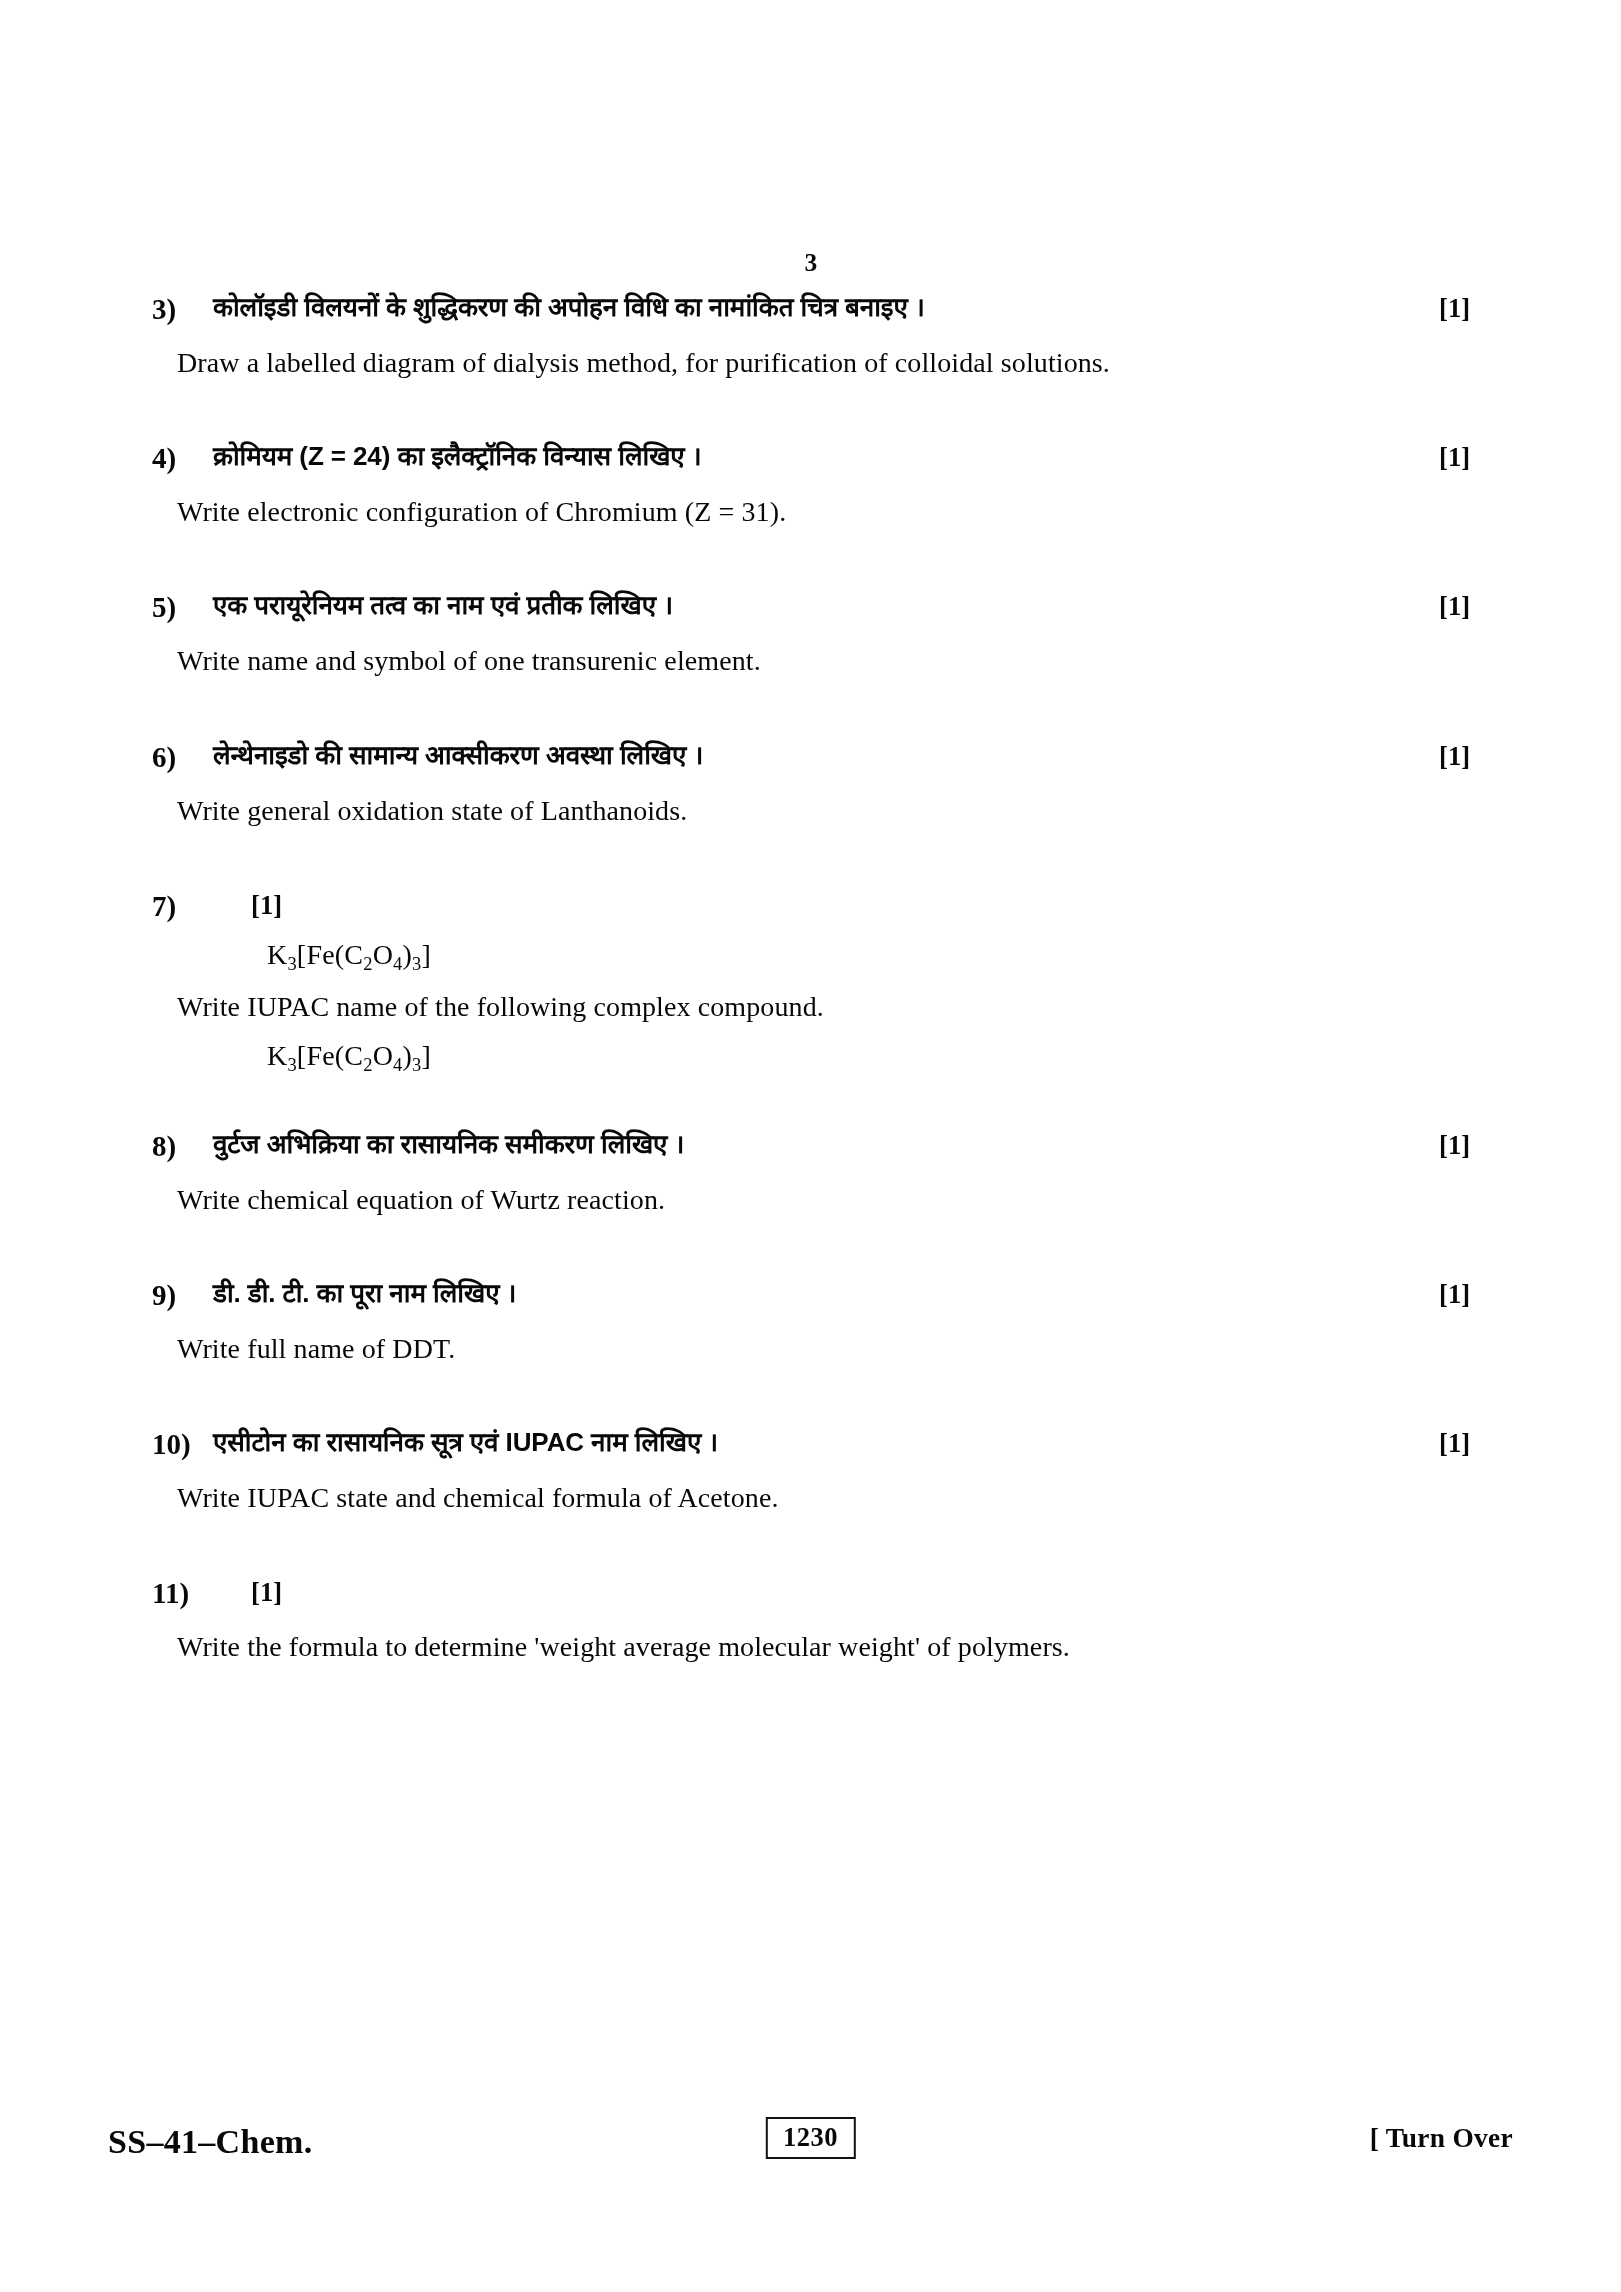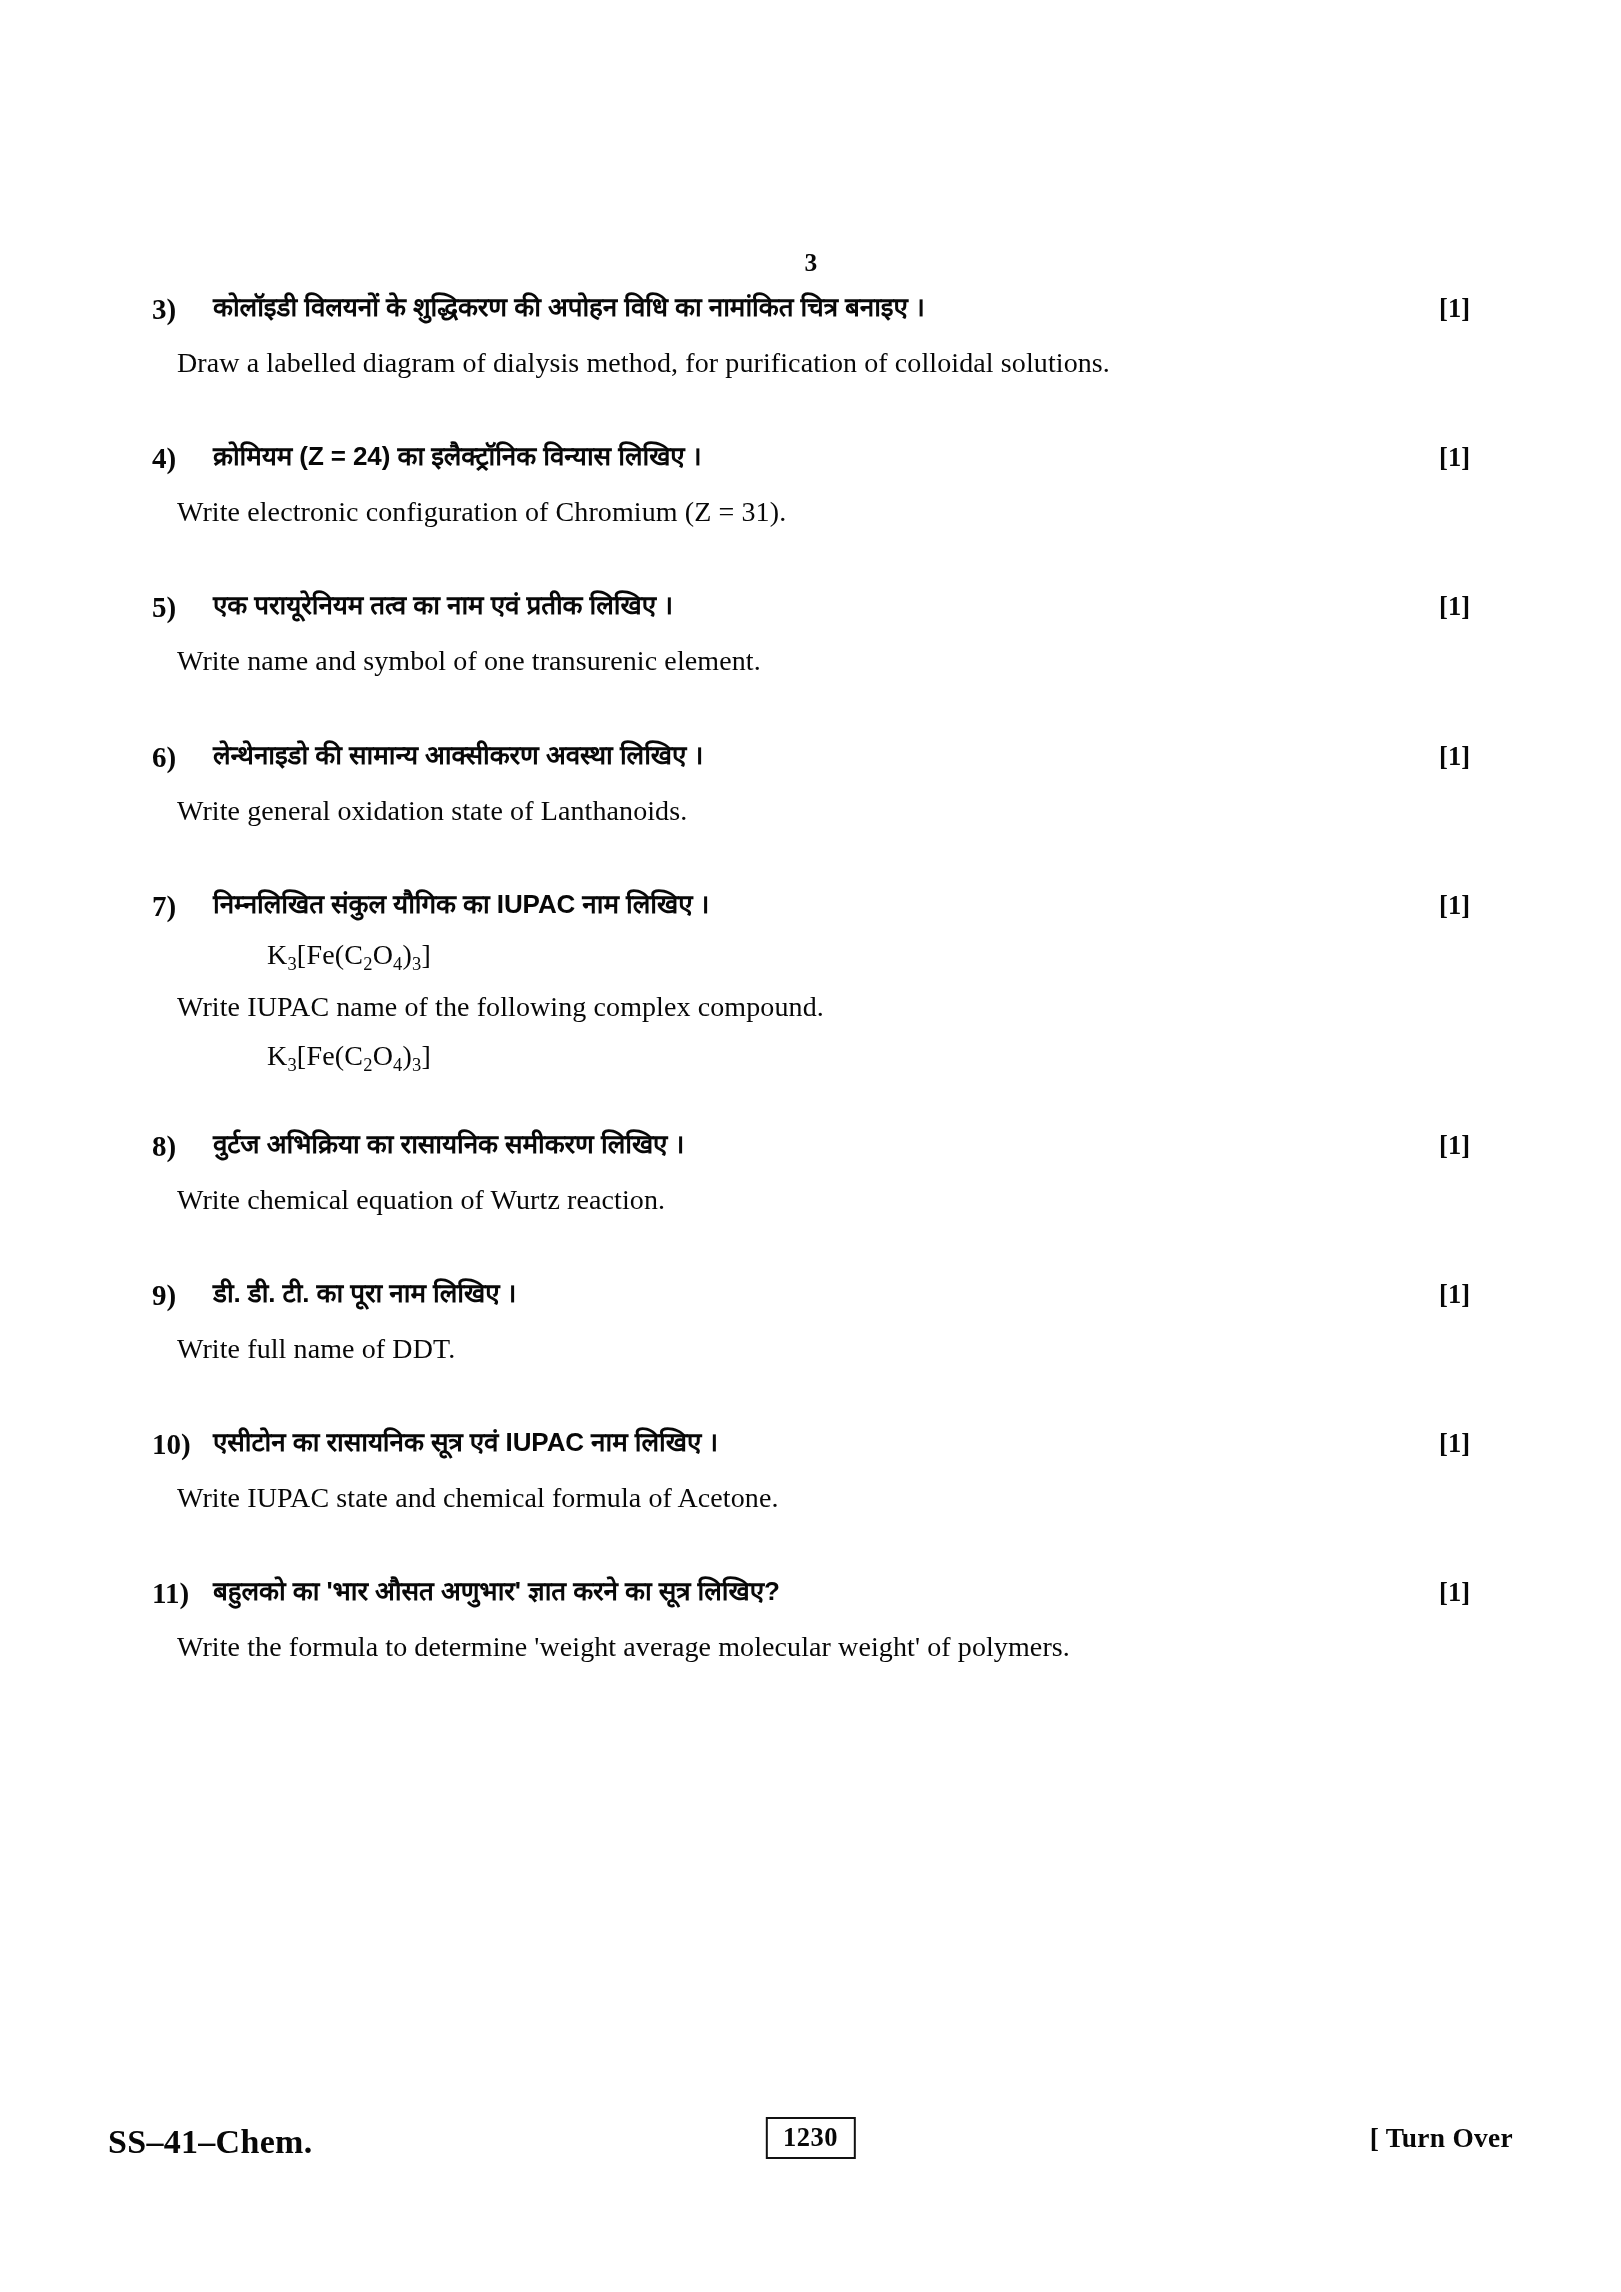--- a/index.html
+++ b/index.html
@@ -190,21 +190,20 @@
         <div class="q-marks">[1]</div>
       </div>
       <div class="q-english">Write general oxidation state of Lanthanoids.</div>
     </div>
 
     <div class="spacer-xl"></div>
 
     <div class="q-block">
       <div class="q-row">
         <div class="q-num">7)</div>
-        <div class="q-hindi">निम्नलिखित संकुल यौगिक का IUPAC नाम लिखिए ।</div>
         <div class="q-marks">[1]</div>
       </div>
       <div class="q-formula">K<sub>3</sub>[Fe(C<sub>2</sub>O<sub>4</sub>)<sub>3</sub>]</div>
       <div class="q-english">Write IUPAC name of the following complex compound.</div>
       <div class="q-formula">K<sub>3</sub>[Fe(C<sub>2</sub>O<sub>4</sub>)<sub>3</sub>]</div>
     </div>
 
     <div class="spacer-lg"></div>
 
     <div class="q-block">
@@ -236,21 +235,20 @@
         <div class="q-marks">[1]</div>
       </div>
       <div class="q-english">Write IUPAC state and chemical formula of Acetone.</div>
     </div>
 
     <div class="spacer-xl"></div>
 
     <div class="q-block">
       <div class="q-row">
         <div class="q-num wide">11)</div>
-        <div class="q-hindi">बहुलको का 'भार औसत अणुभार' ज्ञात करने का सूत्र लिखिए?</div>
         <div class="q-marks">[1]</div>
       </div>
       <div class="q-english">Write the formula to determine 'weight average molecular weight' of polymers.</div>
     </div>
 
   </div>
 
   <div class="footer">
     <div class="footer-left">SS–41–Chem.</div>
     <div class="footer-center">1230</div>

